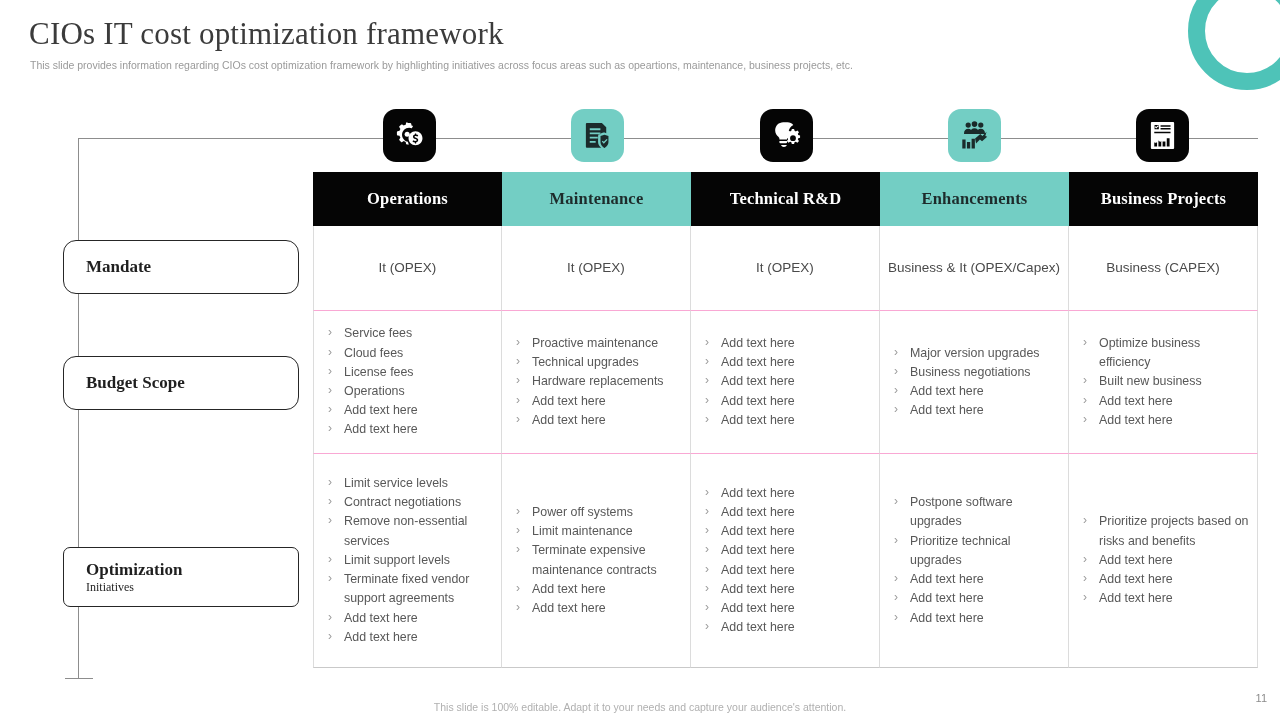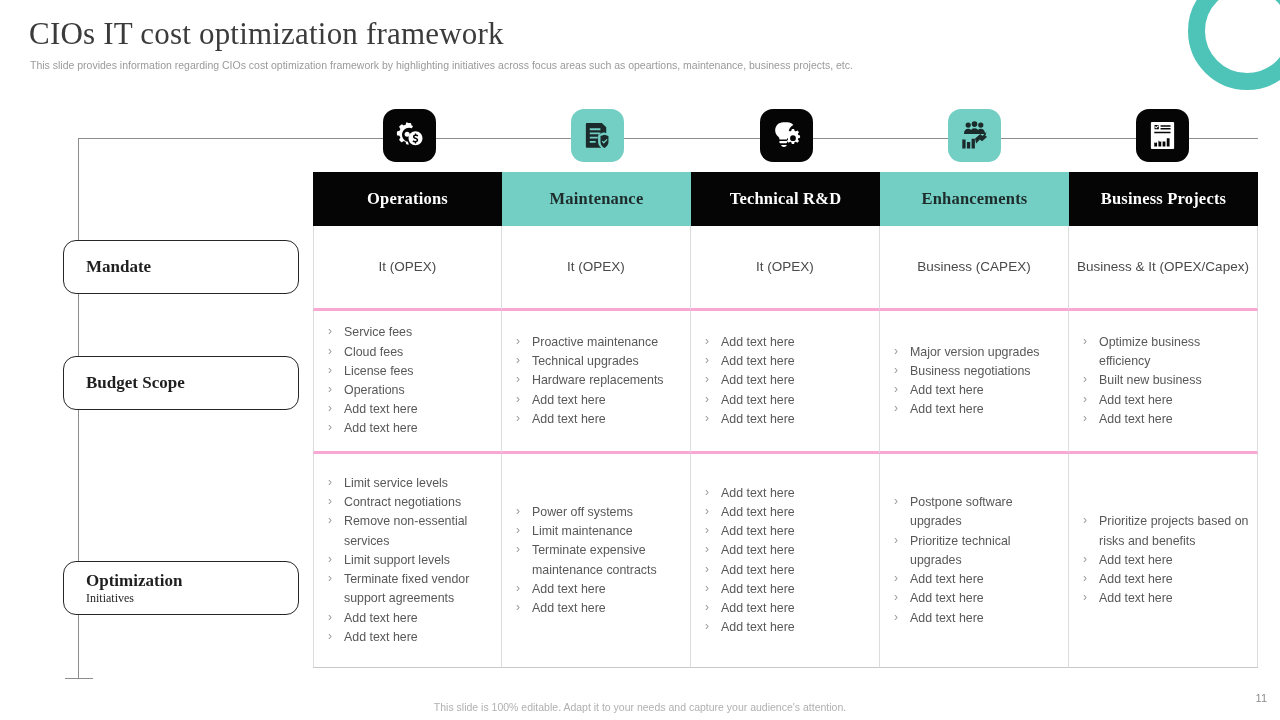--- a/index.html
+++ b/index.html
@@ -53,21 +53,21 @@
     background: #fff;
     display: flex; flex-direction: column; justify-content: center;
     padding-left: 22px;
     font-family: "Liberation Serif", serif;
     color: #1f1f1f;
   }
   .pill-title { font-size: 17px; font-weight: bold; line-height: 1.25; }
   .pill-sub   { font-size: 12px; font-weight: normal; line-height: 1.2; }
   #pill-mandate      { top: 240px; height: 54px; }
   #pill-budget       { top: 356px; height: 54px; }
-  #pill-optimization { top: 561px; height: 54px; }
+  #pill-optimization { top: 547px; height: 60px; border-radius: 7px; }
 
   
   .icon-badge {
     position: absolute; top: 109px;
     width: 53px; height: 53px; border-radius: 13px;
     display: flex; align-items: center; justify-content: center;
   }
   .icon-badge svg { width: 31px; height: 31px; display: block; }
   .badge-dark { background: #050505; }
   .badge-dark svg { fill: #ffffff; }
@@ -86,21 +86,21 @@
     display: flex; align-items: center; justify-content: center;
     font-family: "Liberation Serif", serif;
     font-size: 16.5px; font-weight: bold; letter-spacing: .2px;
   }
   .h-dark { background: #050505; color: #ffffff; }
   .h-teal { background: #73CEC4; color: #1d2b2b; font-family: Liberation Serif, serif; }
 
   .cell {
     background: #fff;
     border-right: 1px solid #dcdcdc;
-    border-bottom: 3px solid #f9a8d4;
+    border-bottom: 1px solid #f9a8d4;
     position: relative;
   }
   .cell.first { border-left: 1px solid #dcdcdc; }
   .cell.lastrow { border-bottom: 1px solid #c9c9c9; }
 
   .mandate-cell {
     display: flex; align-items: center; justify-content: center;
     text-align: center;
     font-size: 13.5px; color: #4a4a4a; line-height: 1.35;
     padding: 4px 8px;
@@ -214,22 +214,22 @@
 
     <div class="hcell h-dark">Operations</div>
     <div class="hcell h-teal">Maintenance</div>
     <div class="hcell h-dark">Technical R&amp;D</div>
     <div class="hcell h-teal">Enhancements</div>
     <div class="hcell h-dark">Business Projects</div>
 
     <div class="cell first mandate-cell">It (OPEX)</div>
     <div class="cell mandate-cell">It (OPEX)</div>
     <div class="cell mandate-cell">It (OPEX)</div>
+    <div class="cell mandate-cell">Business &amp; It (OPEX/Capex)</div>
     <div class="cell mandate-cell">Business (CAPEX)</div>
-    <div class="cell mandate-cell">Business &amp; It (OPEX/Capex)</div>
 
     <div class="cell first">
         <ul>
           <li>Service fees</li>
           <li>Cloud fees</li>
           <li>License fees</li>
           <li>Operations</li>
           <li>Add text here</li>
           <li>Add text here</li>
         </ul>

